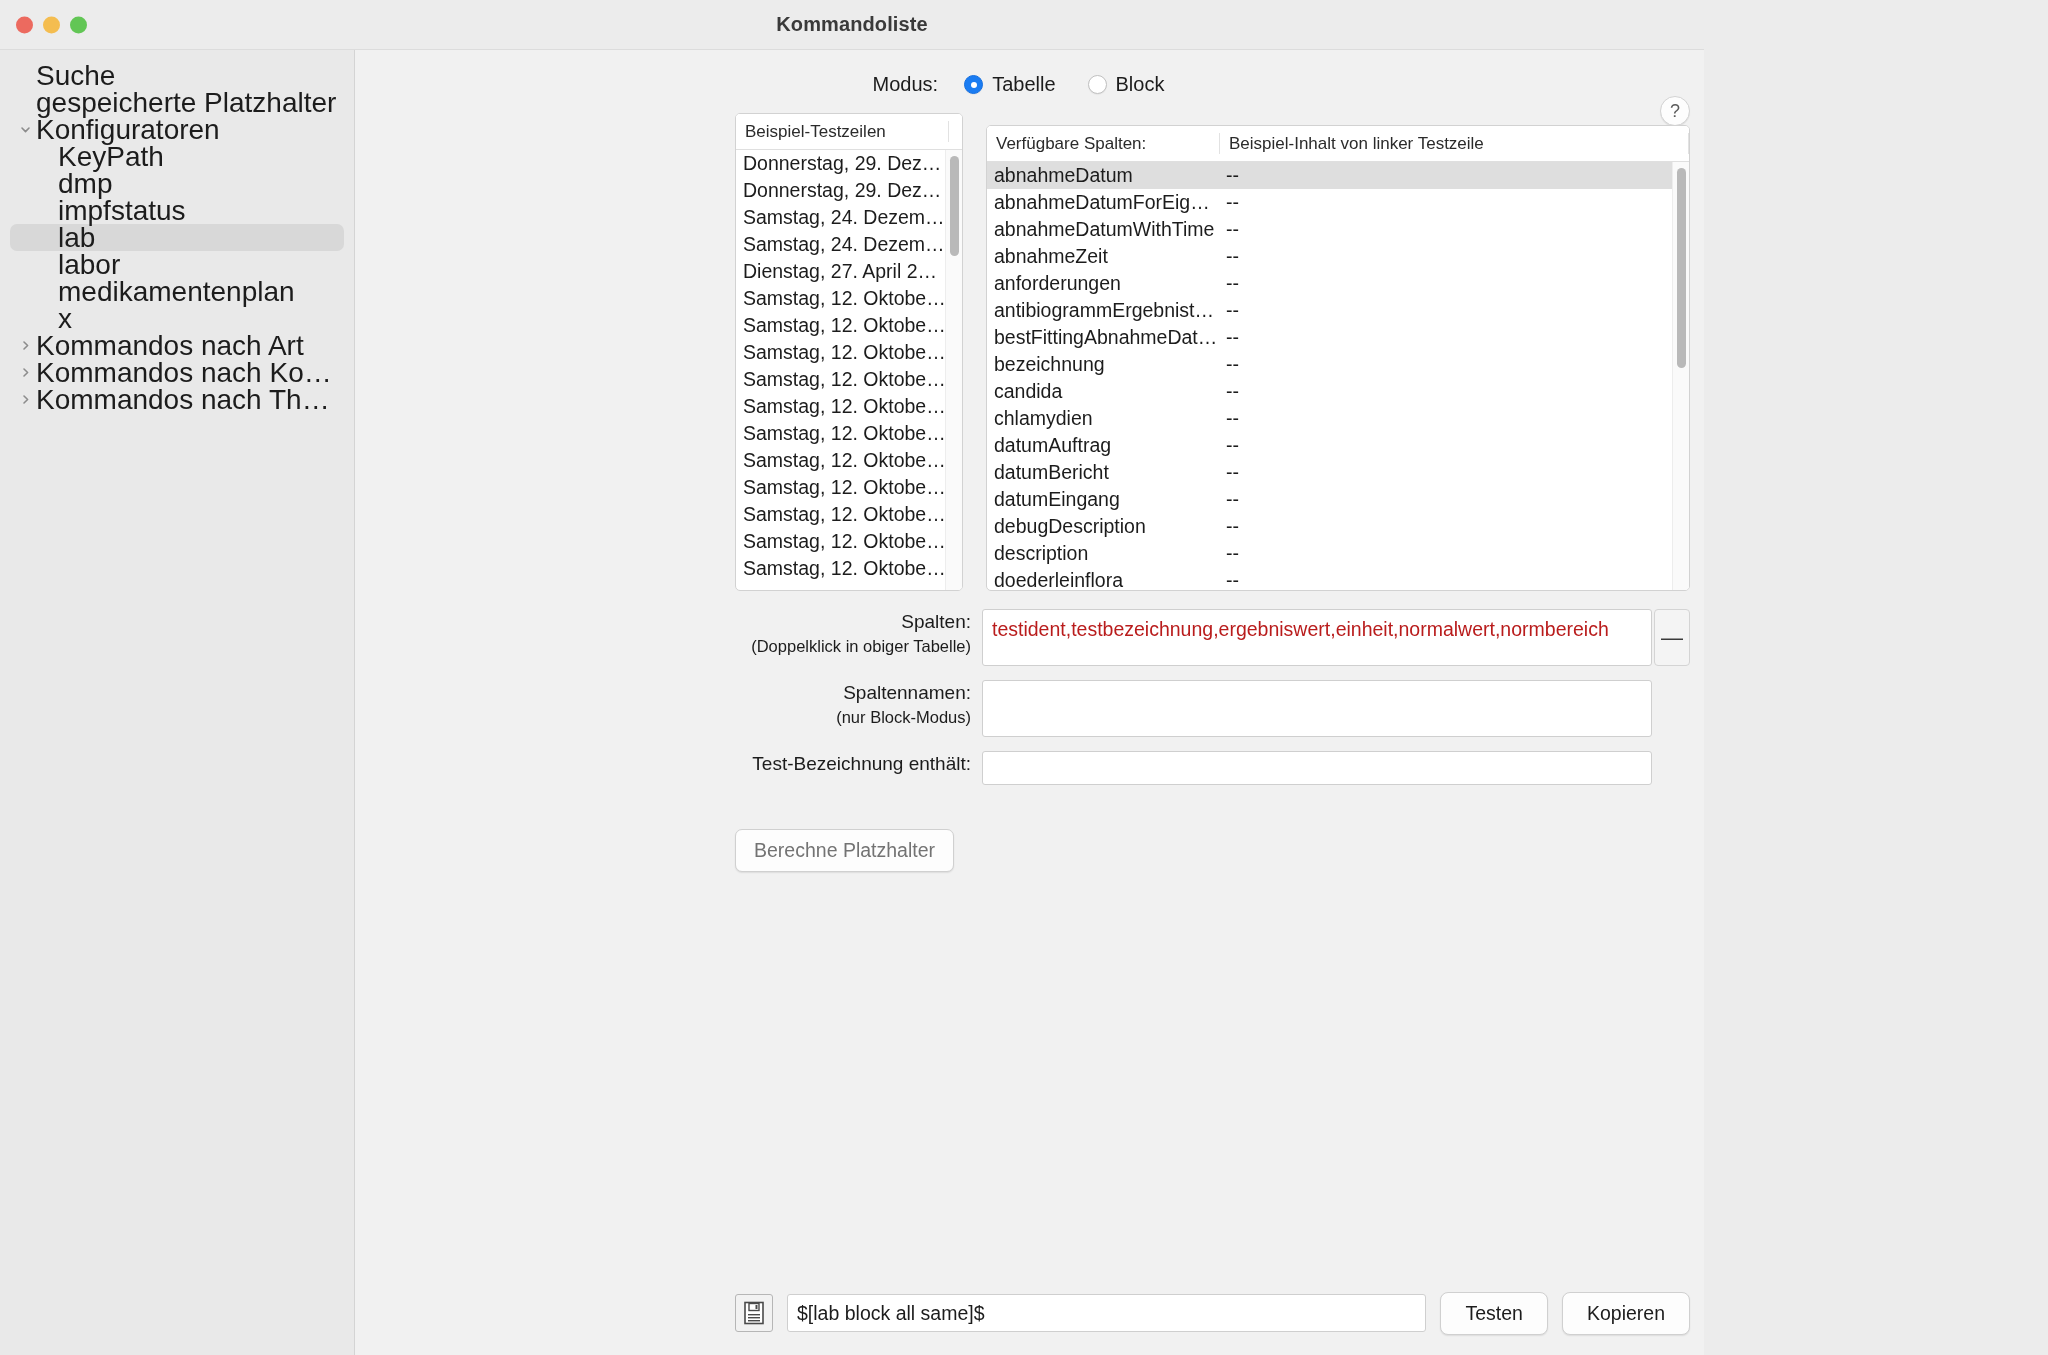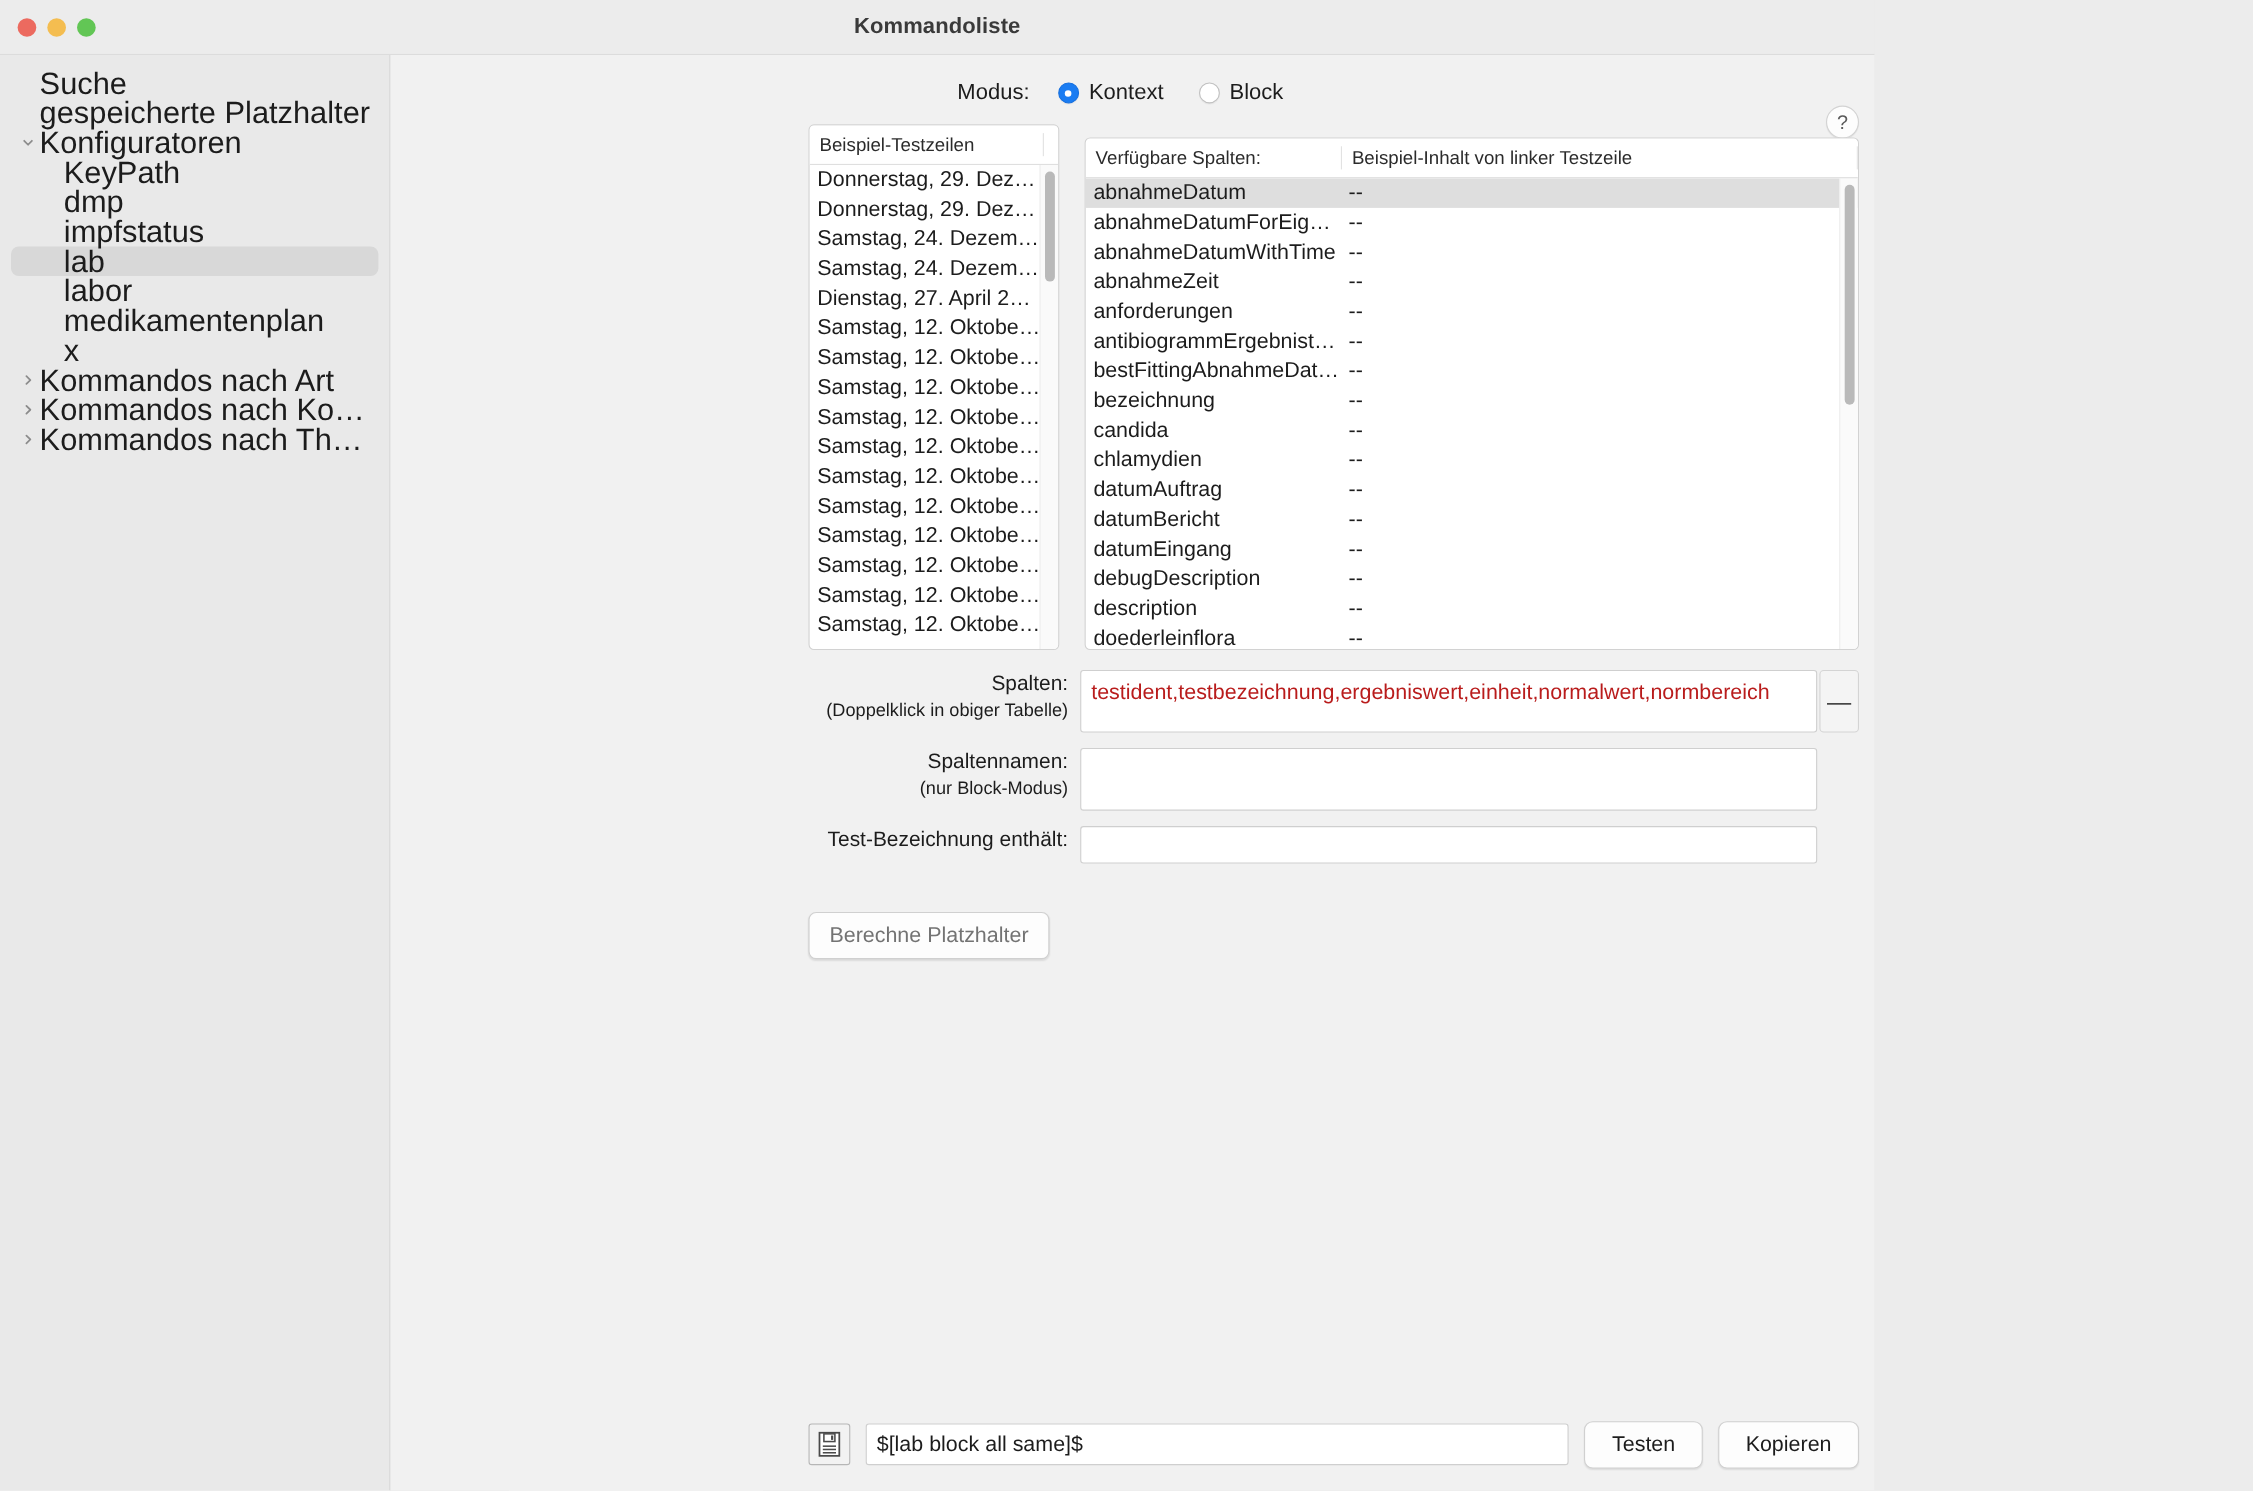--- a/index.html
+++ b/index.html
@@ -301,21 +301,21 @@
     </div>
 
     <div class="main">
 
       <div class="help-btn">?</div>
 
       <div class="modus-row">
         <span class="modus-label">Modus:</span>
         <span class="radio-item">
           <span class="radio on"></span>
-          <span class="radio-text">Kontext</span>
+          <span class="radio-text">Tabelle</span>
         </span>
         <span class="radio-item">
           <span class="radio"></span>
           <span class="radio-text">Block</span>
         </span>
       </div>
 
 
       <div class="tables">
 

